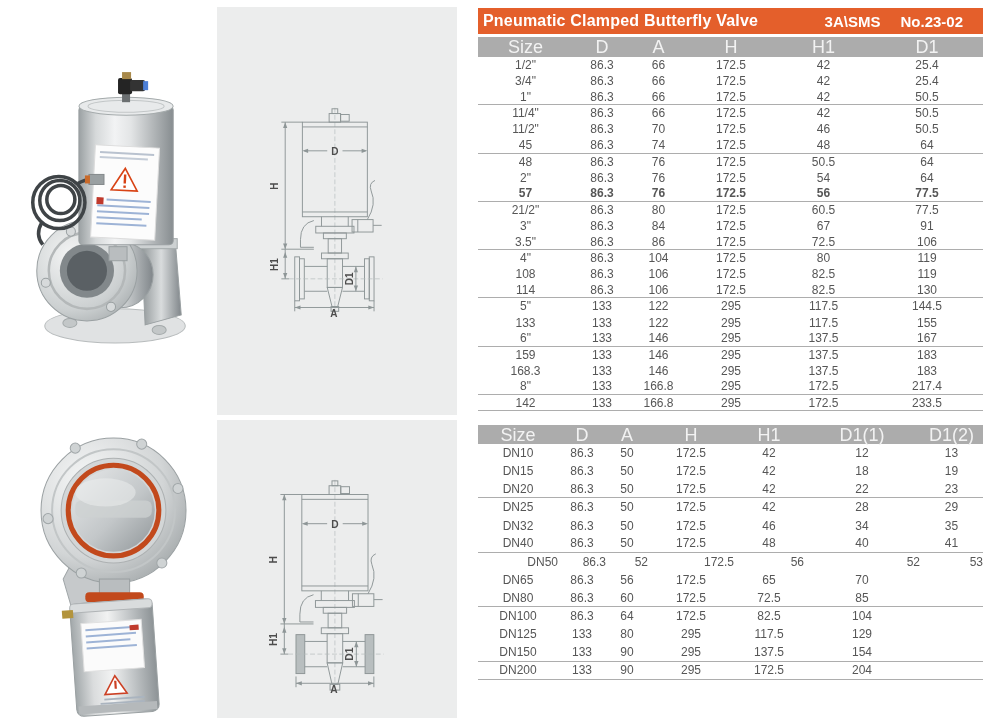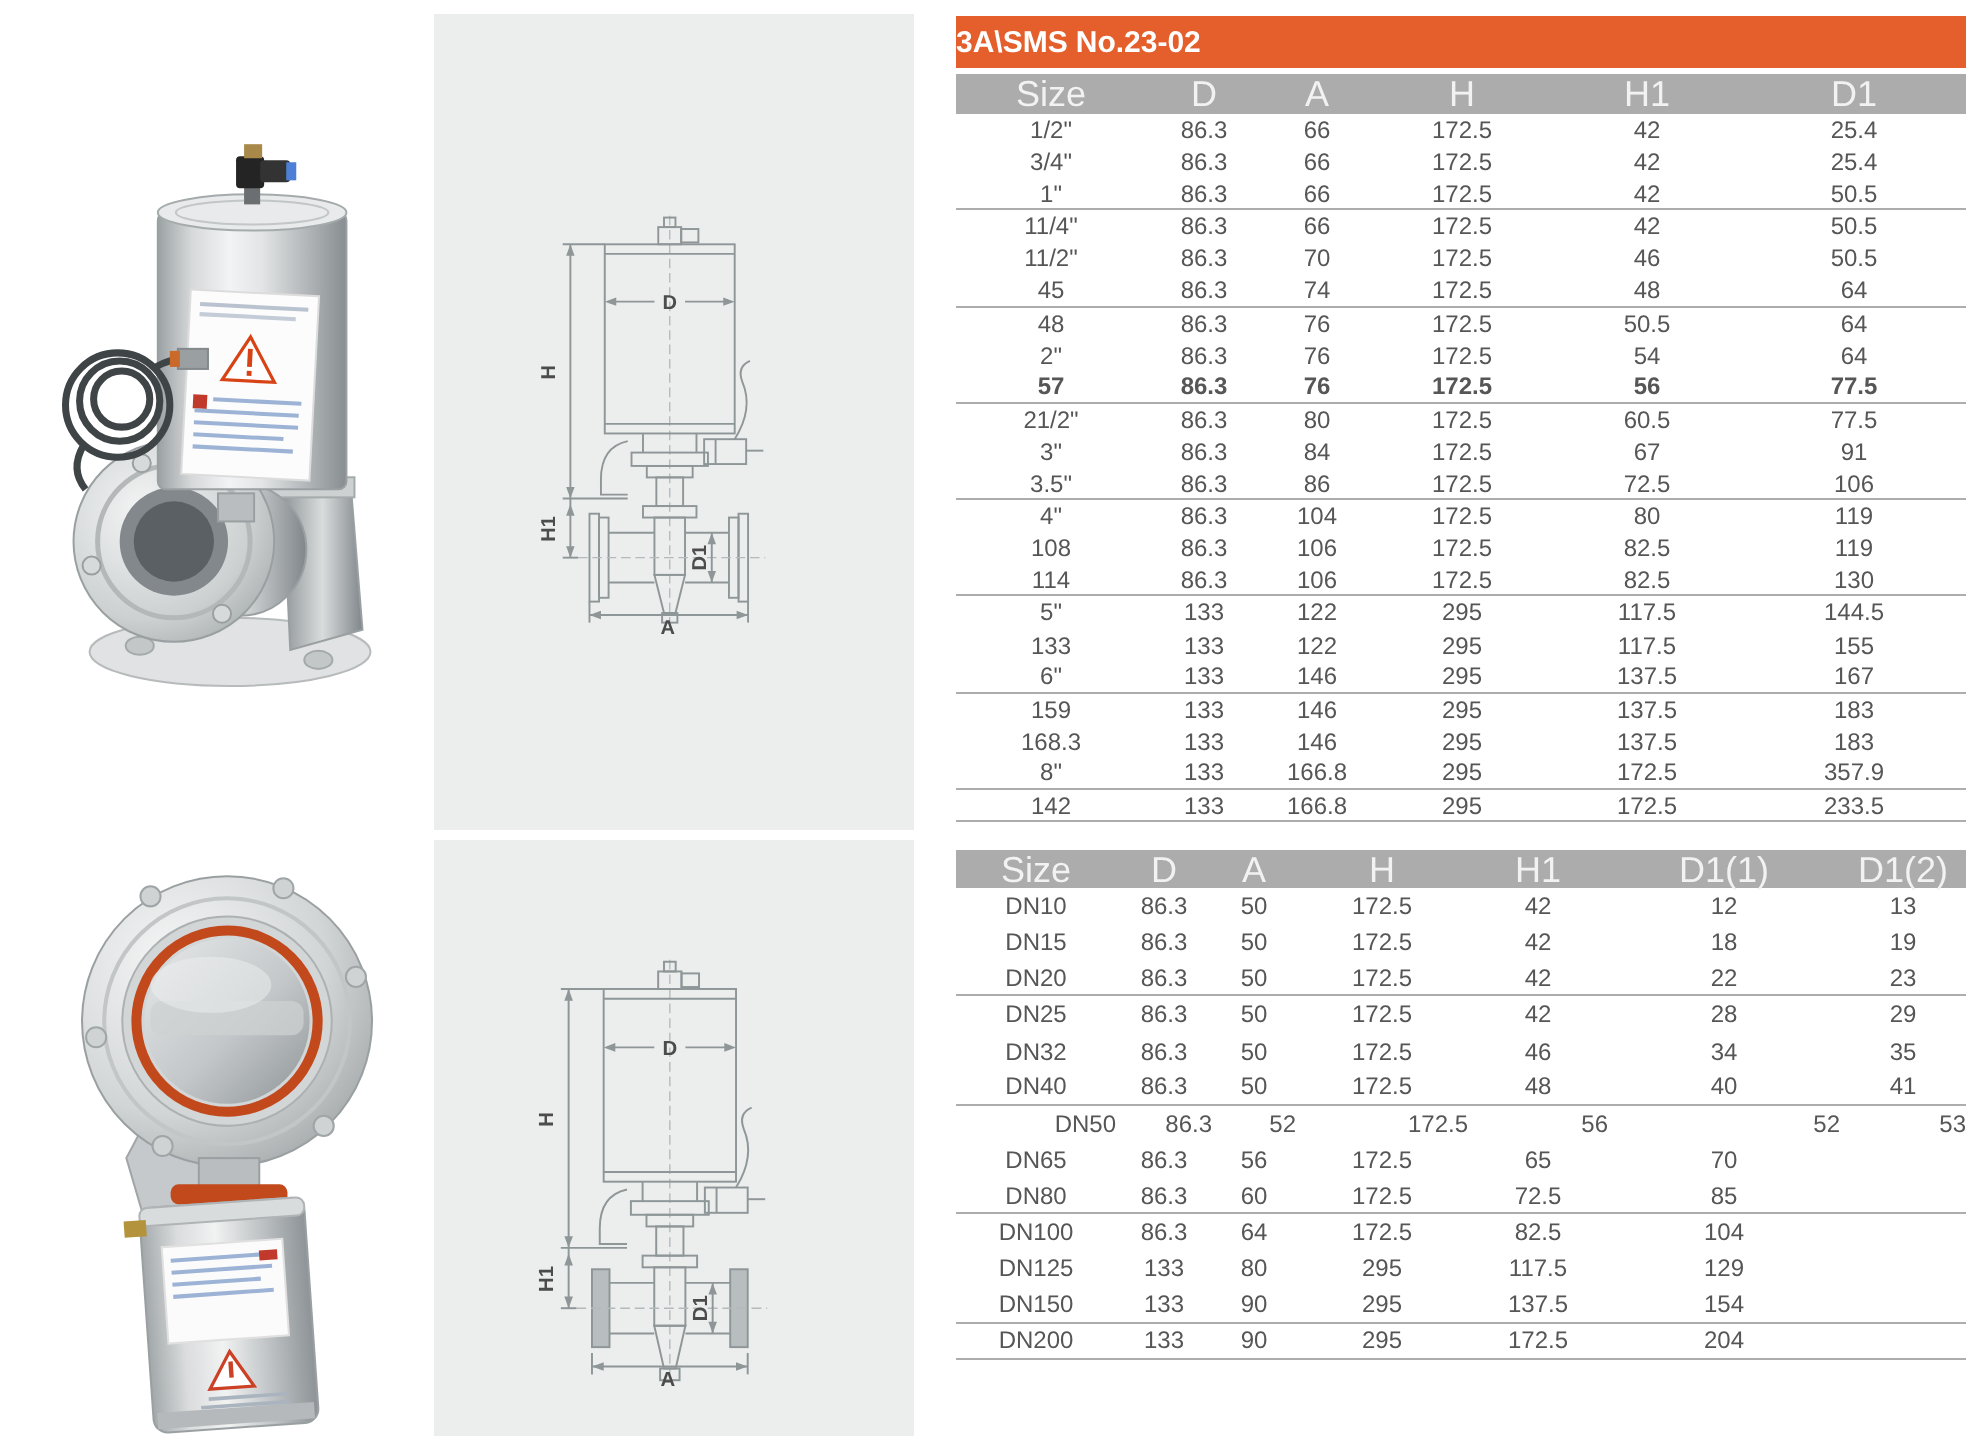--- a/index.html
+++ b/index.html
@@ -20,21 +20,21 @@
   .drawing.bottom { left:256px; top:476px; width:152px; height:218px; }
   .drawing svg text { font-family:"Liberation Sans", sans-serif; font-size:10.5px; font-weight:bold; fill:#4c4c4c; }
 
   .spec-table { position:absolute; left:478px; width:505px; }
   .spec-table.t1 { top:8px; }
   .spec-table.t2 { top:420px; }
   .title-bar { background:#E45F2B; color:#fff; display:flex; align-items:center; }
   .t1 .title-bar { height:26px; }
   .t2 .title-bar { height:27px; }
   .title-bar .ttl { font-size:16px; font-weight:bold; padding-left:5px; flex:1; letter-spacing:0.2px; }
-  .title-bar .std { font-size:15px; font-weight:bold; margin-right:4px; }
+  .title-bar .std { font-size:15px; font-weight:bold; margin-right:20px; }
   .title-bar .num { font-size:15px; font-weight:bold; margin-right:20px;text-align:right; }
   .thead { background:#ACACAC; display:grid; align-items:center; text-align:center;
            color:#f2f2f2; font-size:18px; }
   .t1 .thead { margin-top:3px; height:20px; }
   .t2 .thead { margin-top:5px; height:19px; }
   .trow { display:grid; align-items:center; text-align:center; font-size:12px; color:#565656; }
   .trow.group-end { border-bottom:1px solid #ADADAD; }
 </style>
 </head>
 <body>
@@ -319,20 +319,21 @@
       <text x="78" y="53" text-anchor="middle">D</text>
       <text x="15" y="89" text-anchor="middle" transform="rotate(-90 15 86)">H</text>
       <text x="15" y="171" text-anchor="middle" transform="rotate(-90 15 168)">H1</text>
       <text x="94" y="186" text-anchor="middle" transform="rotate(-90 94 183)">D1</text>
       <text x="77" y="223" text-anchor="middle">A</text>
     </svg>
   </div>
 
   <section class="spec-table t1">
     <header class="title-bar">
+      <span class="ttl">Pneumatic Clamped Butterfly Valve</span>
       <span class="std">3A\SMS</span>
       <span class="num">No.23-02</span>
     </header>
     <div class="thead" id="t1head" style="grid-template-columns: 95px 58px 55px 90px 95px 112px;">
         <div>Size</div>
         <div>D</div>
         <div>A</div>
         <div>H</div>
         <div>H1</div>
         <div>D1</div>
@@ -497,21 +498,21 @@
           <div>295</div>
           <div>137.5</div>
           <div>183</div>
         </div>
         <div class="trow group-end" style="grid-template-columns: 95px 58px 55px 90px 95px 112px; height: 16.1px;">
           <div>8"</div>
           <div>133</div>
           <div>166.8</div>
           <div>295</div>
           <div>172.5</div>
-          <div>357.9</div>
+          <div>217.4</div>
         </div>
         <div class="trow group-end" style="grid-template-columns: 95px 58px 55px 90px 95px 112px; height: 16.1px;">
           <div>142</div>
           <div>133</div>
           <div>166.8</div>
           <div>295</div>
           <div>172.5</div>
           <div>233.5</div>
         </div>
       </div>

